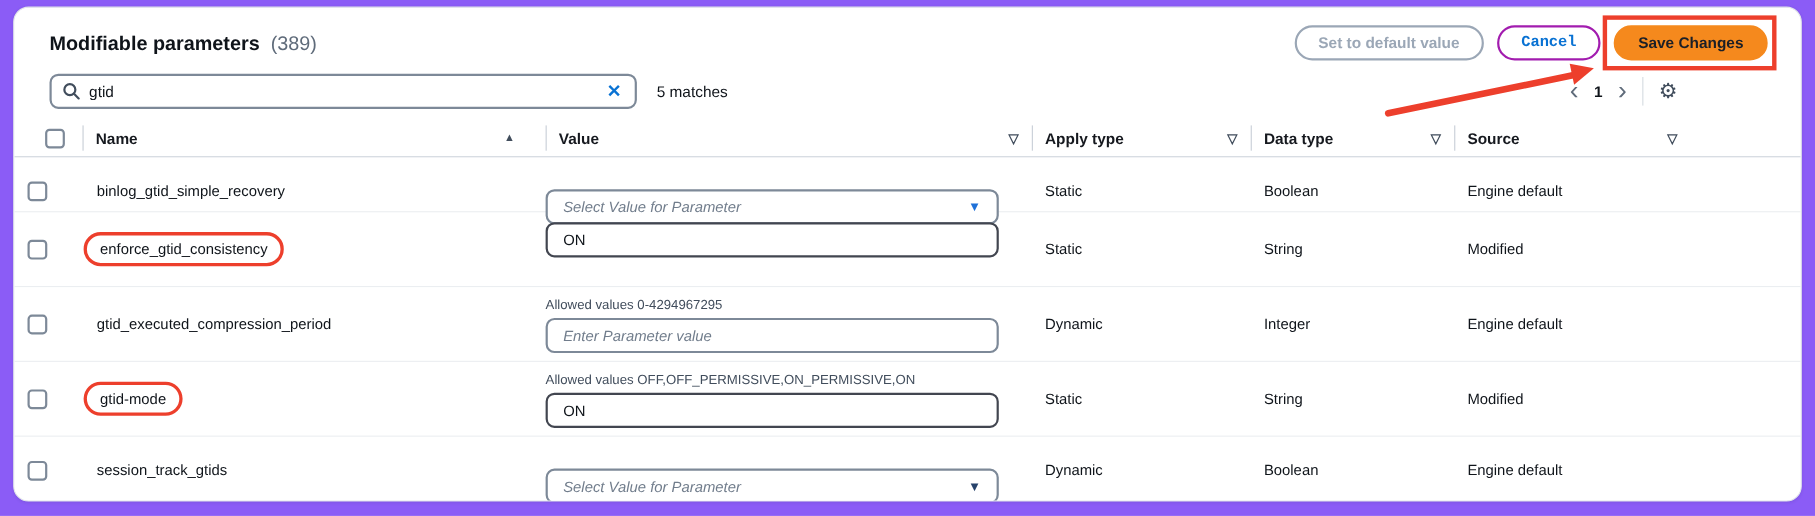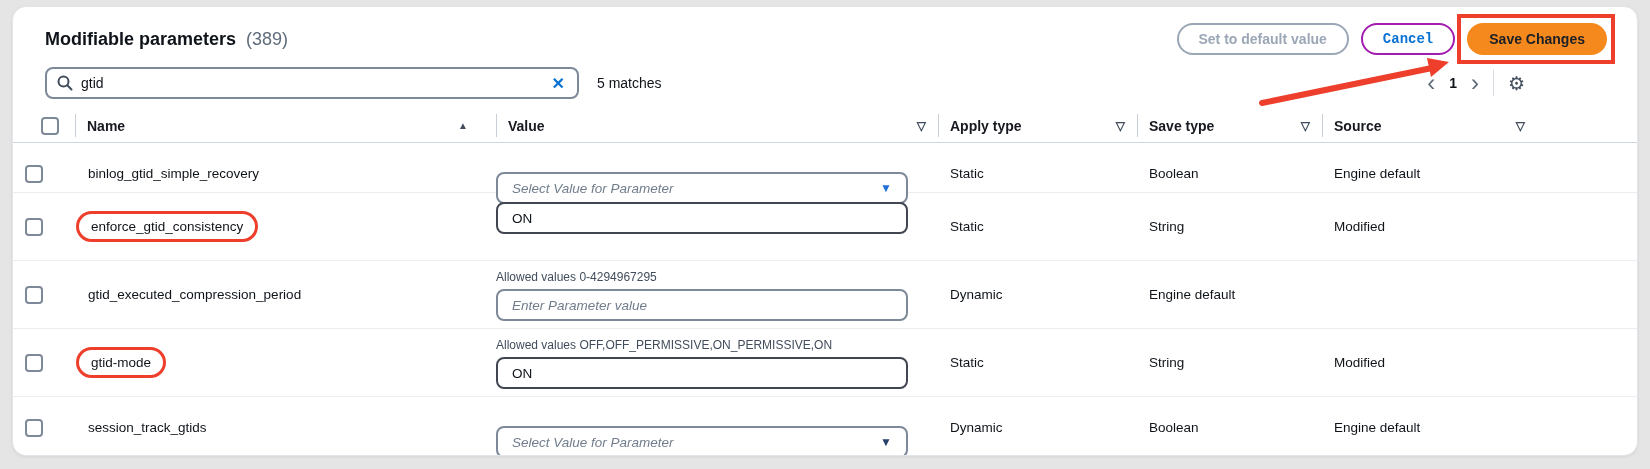--- a/index.html
+++ b/index.html
@@ -1,18 +1,18 @@
 <!DOCTYPE html>
 <html><head>
 <meta charset="utf-8">
 <style>
   * { box-sizing: border-box; margin: 0; padding: 0; }
   html,body { width:1650px; height:469px; background:#fff; overflow:hidden;
     font-family:"Liberation Sans", sans-serif; color:#0f141a; }
-  .page { position:relative; width:1650px; height:469px; background:#e5e5e5; }
+  .page { position:relative; width:1650px; height:469px; background:#8b5cf6; }
   .card { position:absolute; left:12px; top:6px; width:1626px; height:450px;
     background:#fff; border:1px solid #e2e6ea; border-radius:14px;
     box-shadow:0 1px 3px rgba(0,28,36,.08); overflow:hidden; }
 
   
   .hdr-row { display:flex; align-items:center; justify-content:space-between;
     padding:16px 30px 4px 32px; }
   .title-wrap { font-size:18px; }
   .title { font-weight:700; color:#0f141a; }
   .count { font-weight:400; color:#5f6b7a; padding-left:5px; }
@@ -137,21 +137,21 @@
       </div>
       <div class="th">
         <span>Value</span>
         <span class="flt">▽</span>
       </div>
       <div class="th">
         <span>Apply type</span>
         <span class="flt">▽</span>
       </div>
       <div class="th">
-        <span>Save type</span>
+        <span>Data type</span>
         <span class="flt">▽</span>
       </div>
       <div class="th src">
         <span>Source</span>
         <span class="flt">▽</span>
       </div>
     </div>
 
     <div class="grid row row-h50">
       <div class="cell cbx-cell">
@@ -191,20 +191,21 @@
           <span class="checkbox"></span>
         </div>
       <div class="cell name-cell">
         <span class="pname">gtid_executed_compression_period</span>
       </div>
       <div class="cell val-cell val-stack">
         <span class="allowed">Allowed values 0-4294967295</span>
         <input class="txtin light" placeholder="Enter Parameter value" style="">
       </div>
       <div class="cell">Dynamic</div>
+      <div class="cell">Integer</div>
       <div class="cell">Engine default</div>
     </div>
 
     <div class="grid row row-h68">
       <div class="cell cbx-cell">
           <span class="checkbox"></span>
         </div>
       <div class="cell name-cell">
         <span class="pname circled">gtid-mode</span>
       </div>

